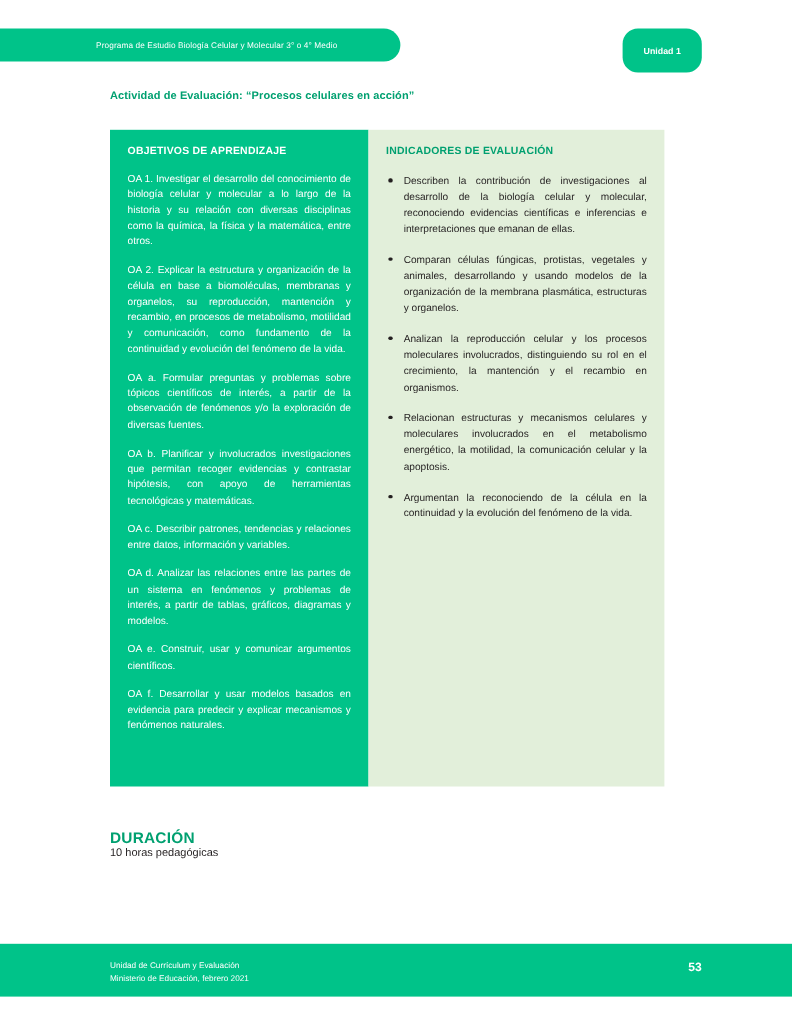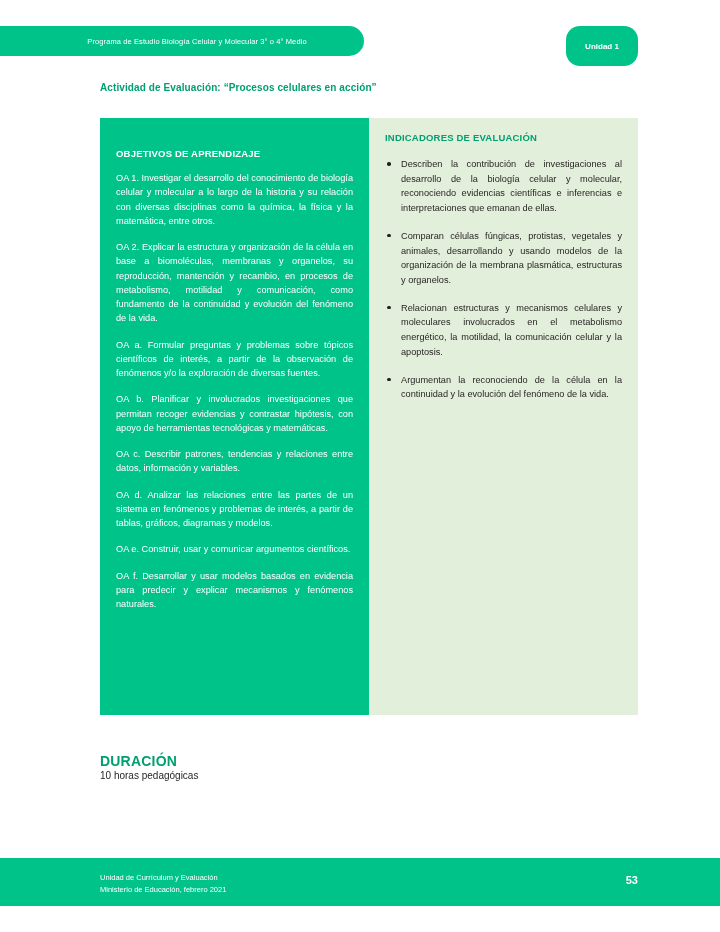--- a/index.html
+++ b/index.html
@@ -77,24 +77,24 @@
   
   .table {
     position: absolute;
     top: 118px;
     left: 100px;
     width: 538px;
     height: 597px;
     display: flex;
   }
   .col-left {
-    width: 269px;
+    width: 235px;
     background: #00c389;
     box-sizing: border-box;
-    padding: 30px 16px 10px 16px;
+    padding: 14px 16px 10px 16px;
   }
   .col-right {
     width: 269px;
     background: #e2efda;
     box-sizing: border-box;
     padding: 14px 16px 10px 16px;
   }
   .col-head-left {
     font-size: 9.5px;
     font-weight: bold;
@@ -212,20 +212,21 @@
     <div class="oa-item">OA c. Describir patrones, tendencias y relaciones entre datos, información y variables.</div>
     <div class="oa-item">OA d. Analizar las relaciones entre las partes de un sistema en fenómenos y problemas de interés, a partir de tablas, gráficos, diagramas y modelos.</div>
     <div class="oa-item">OA e. Construir, usar y comunicar argumentos científicos.</div>
     <div class="oa-item">OA f. Desarrollar y usar modelos basados en evidencia para predecir y explicar mecanismos y fenómenos naturales.</div>
   </div>
   <div class="col-right">
     <div class="col-head-right">INDICADORES DE EVALUACIÓN</div>
     <ul class="ind-list">
       <li class="ind-item">Describen la contribución de investigaciones al desarrollo de la biología celular y molecular, reconociendo evidencias científicas e inferencias e interpretaciones que emanan de ellas.</li>
       <li class="ind-item">Comparan células fúngicas, protistas, vegetales y animales, desarrollando y usando modelos de la organización de la membrana plasmática, estructuras y organelos.</li>
+      <li class="ind-item">Analizan la reproducción celular y los procesos moleculares involucrados, distinguiendo su rol en el crecimiento, la mantención y el recambio en organismos.</li>
       <li class="ind-item">Relacionan estructuras y mecanismos celulares y moleculares involucrados en el metabolismo energético, la motilidad, la comunicación celular y la apoptosis.</li>
       <li class="ind-item">Argumentan la reconociendo de la célula en la continuidad y la evolución del fenómeno de la vida.</li>
     </ul>
   </div>
 </div>
 
 <div class="duration-label">DURACIÓN</div>
 <div class="duration-value">10 horas pedagógicas</div>
 
 <div class="footer"></div>

